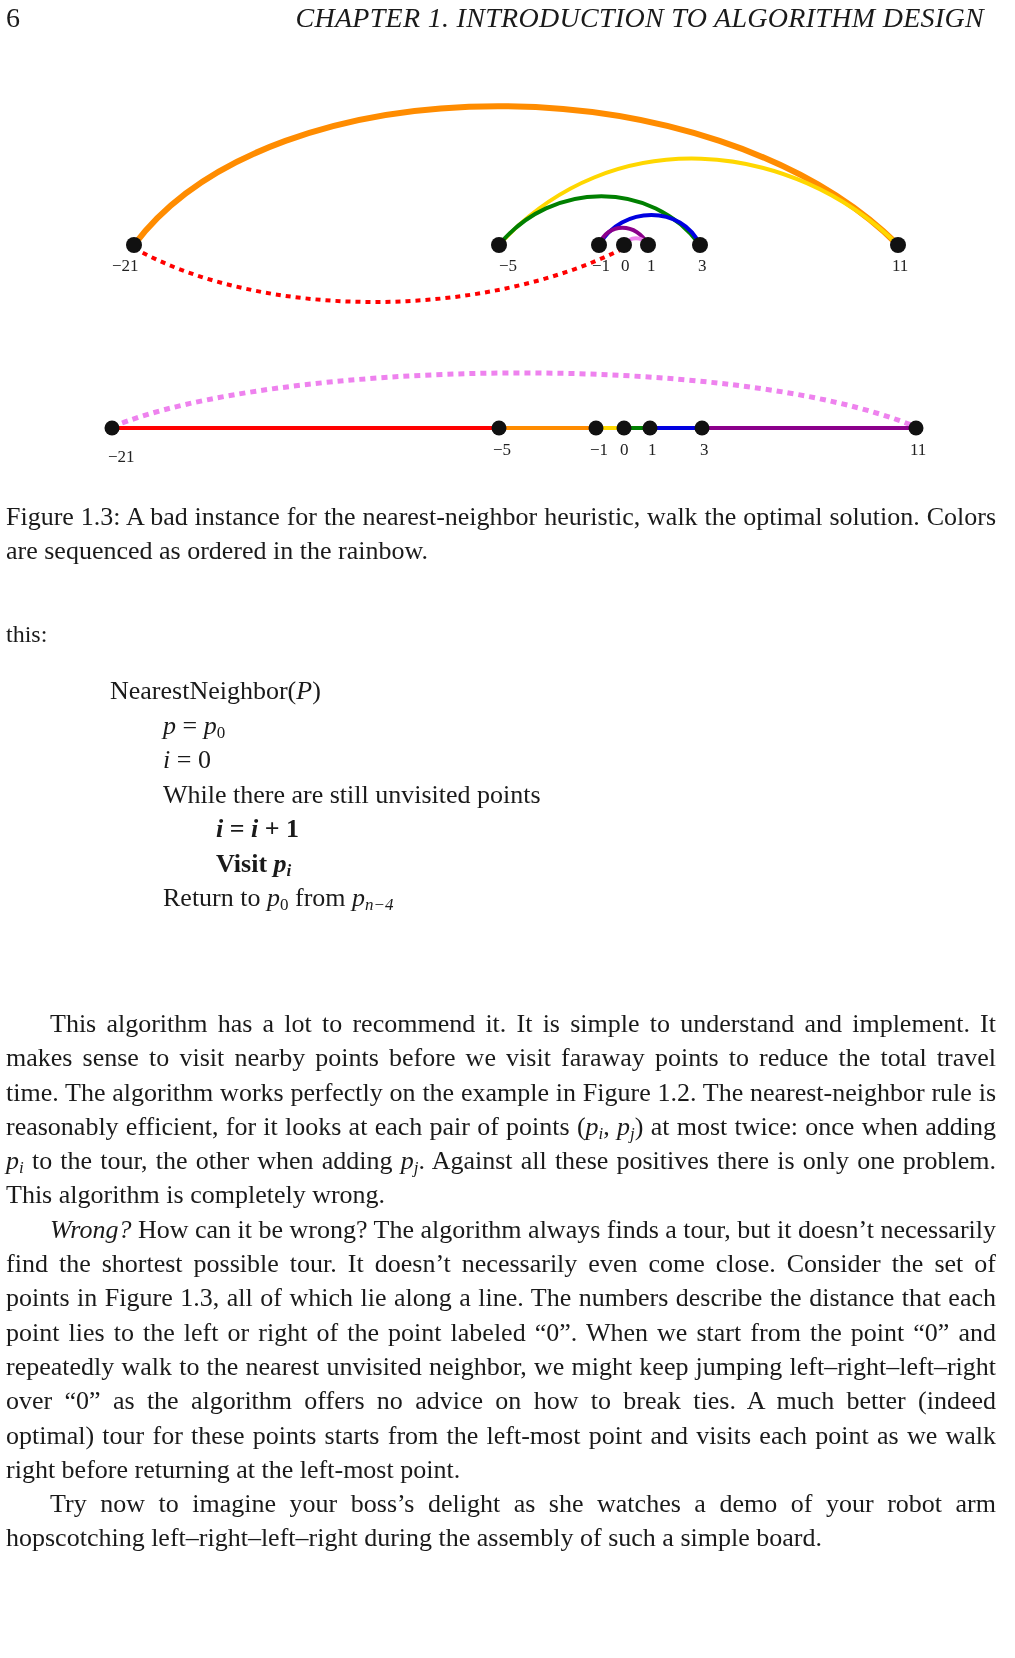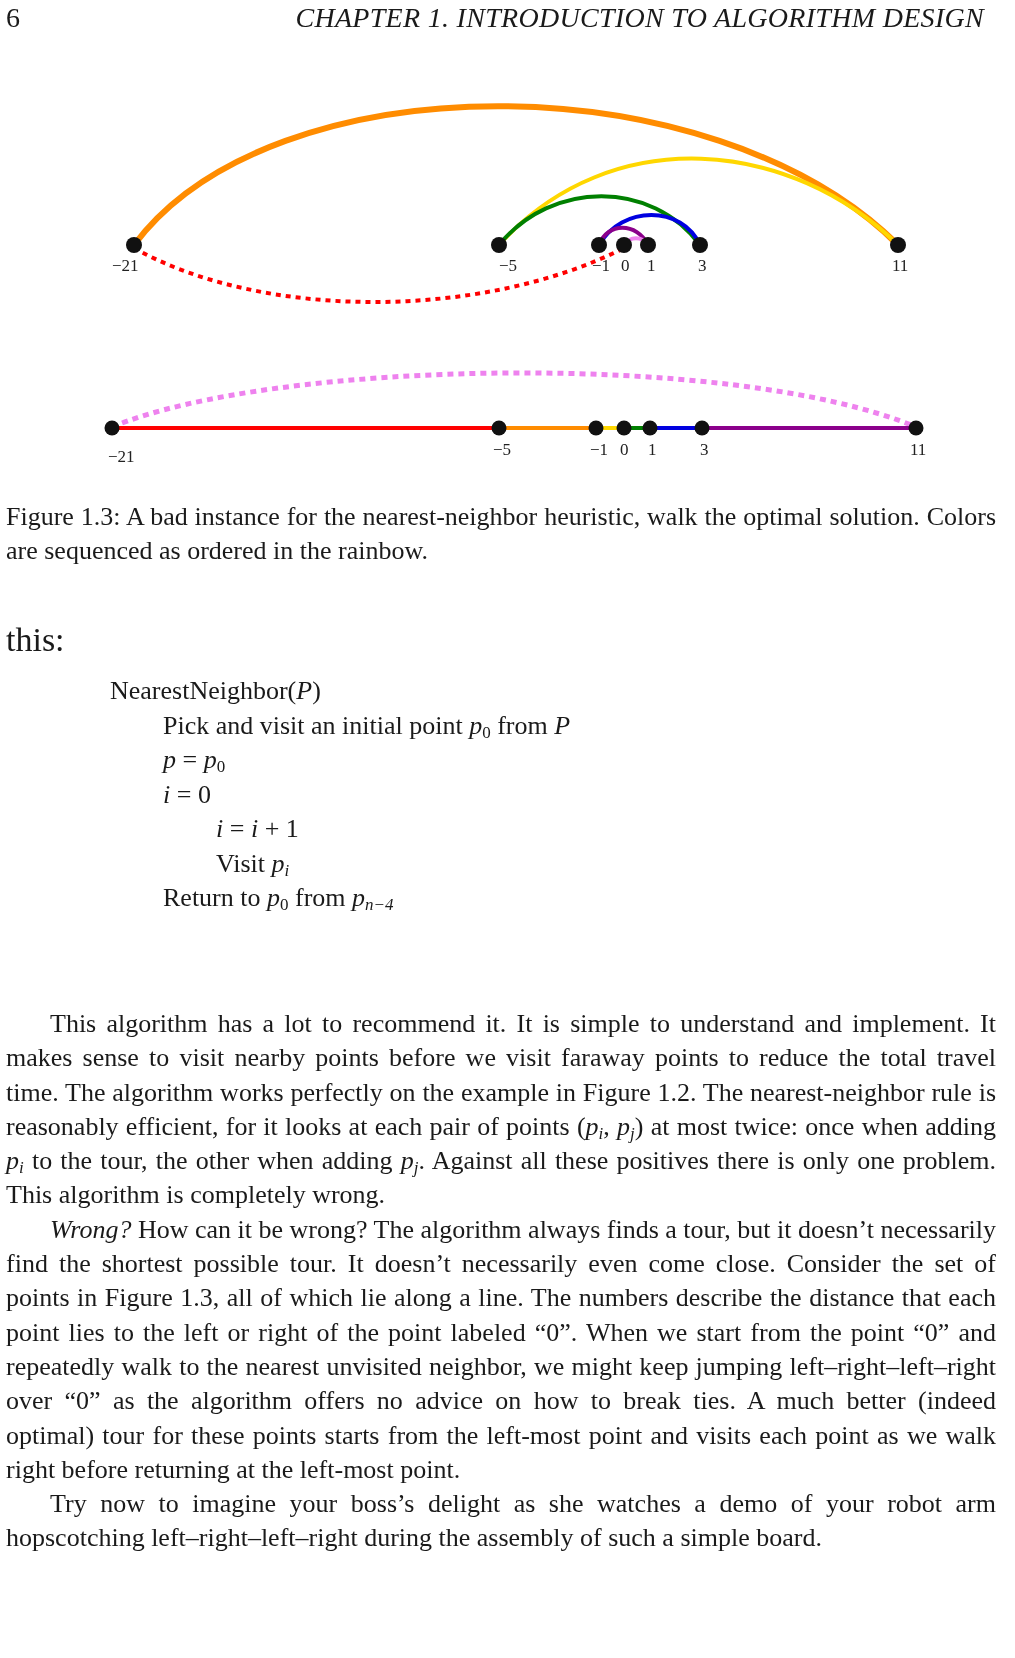--- a/index.html
+++ b/index.html
@@ -17,29 +17,29 @@
   .figure { position: absolute; left: 12px; top: 40px; width: 1015px; height: 430px; }
   .figure svg { display: block; }
   .tick-label { font-family: "Liberation Serif", serif; font-size: 17px; fill: #222; }
   .caption {
     position: absolute; left: 6px; top: 500px; width: 990px;
     font-family: "Liberation Serif", serif; font-size: 26px; line-height: 34px;
     text-align: justify; text-align-last: left;
   }
   .lead {
     position: absolute; left: 6px; top: 621px;
-    font-family: "Liberation Serif", serif; font-size: 34px;
+    font-family: "Liberation Serif", serif; font-size: 24px;
   }
   .algo {
     position: absolute; left: 110px; top: 674px;
     font-family: "Liberation Serif", serif; font-size: 26px; line-height: 34.5px;
   }
   .algo .line { white-space: nowrap; height: 34.5px; }
   .algo .ind1 { padding-left: 53px; }
-  .algo .ind2 { padding-left: 106px; }
+  .algo .ind2 { padding-left: 106px; font-weight: bold; }
   .m { font-style: italic; }
   sub { font-size: 17px; vertical-align: -4px; line-height: 0; }
   sub .m, sub.m { font-style: italic; }
   .body-text {
     position: absolute; left: 6px; top: 1007px; width: 990px;
     font-family: "Liberation Serif", serif; font-size: 26px; line-height: 34.3px;
     text-align: justify;
   }
   .body-text p { margin: 0; text-indent: 44px; }
   .body-text p.last { text-align-last: left; }
@@ -121,23 +121,23 @@
     </g>
   </svg>
 </div>
 
 <div class="caption">Figure 1.3: A bad instance for the nearest-neighbor heuristic, walk the optimal solution. Colors are sequenced as ordered in the rainbow.</div>
 
 <div class="lead">this:</div>
 
 <div class="algo">
   <div class="line"><span>NearestNeighbor</span>(<span class="m">P</span>)</div>
-  <div class="line ind1"><span>Pick and visit an initial point </span><span class="m">p</span><sub>0</sub><span> from </span><span class="m">P</span></div>
   <div class="line ind1"><span class="m">p</span><span> = </span><span class="m">p</span><sub>0</sub></div>
   <div class="line ind1"><span class="m">i</span><span> = 0</span></div>
+  <div class="line ind1">While there are still unvisited points</div>
   <div class="line ind2"><span class="m">i</span><span> = </span><span class="m">i</span><span> + 1</span></div>
   <div class="line ind2"><span>Visit </span><span class="m">p</span><sub class="m">i</sub></div>
   <div class="line ind1"><span>Return to </span><span class="m">p</span><sub>0</sub><span> from </span><span class="m">p</span><sub class="m">n−4</sub></div>
 </div>
 
 <div class="body-text">
   <p><span>This algorithm has a lot to recommend it. It is simple to understand and implement. It makes sense to visit nearby points before we visit faraway points to reduce the total travel time. The algorithm works perfectly on the example in Figure 1.2. The nearest-neighbor rule is reasonably efficient, for it looks at each pair of points (</span><span class="m">p</span><sub class="m">i</sub><span>, </span><span class="m">p</span><sub class="m">j</sub><span>) at most twice: once when adding </span><span class="m">p</span><sub class="m">i</sub><span> to the tour, the other when adding </span><span class="m">p</span><sub class="m">j</sub><span>. Against all these positives there is only one problem. This algorithm is completely wrong.</span></p>
   <p><span class="m">Wrong?</span><span> How can it be wrong? The algorithm always finds a tour, but it doesn’t necessarily find the shortest possible tour. It doesn’t necessarily even come close. Consider the set of points in Figure 1.3, all of which lie along a line. The numbers describe the distance that each point lies to the left or right of the point labeled “0”. When we start from the point “0” and repeatedly walk to the nearest unvisited neighbor, we might keep jumping left–right–left–right over “0” as the algorithm offers no advice on how to break ties. A much better (indeed optimal) tour for these points starts from the left-most point and visits each point as we walk right before returning at the left-most point.</span></p>
   <p class="last">Try now to imagine your boss’s delight as she watches a demo of your robot arm hopscotching left–right–left–right during the assembly of such a simple board.</p>
 </div>

